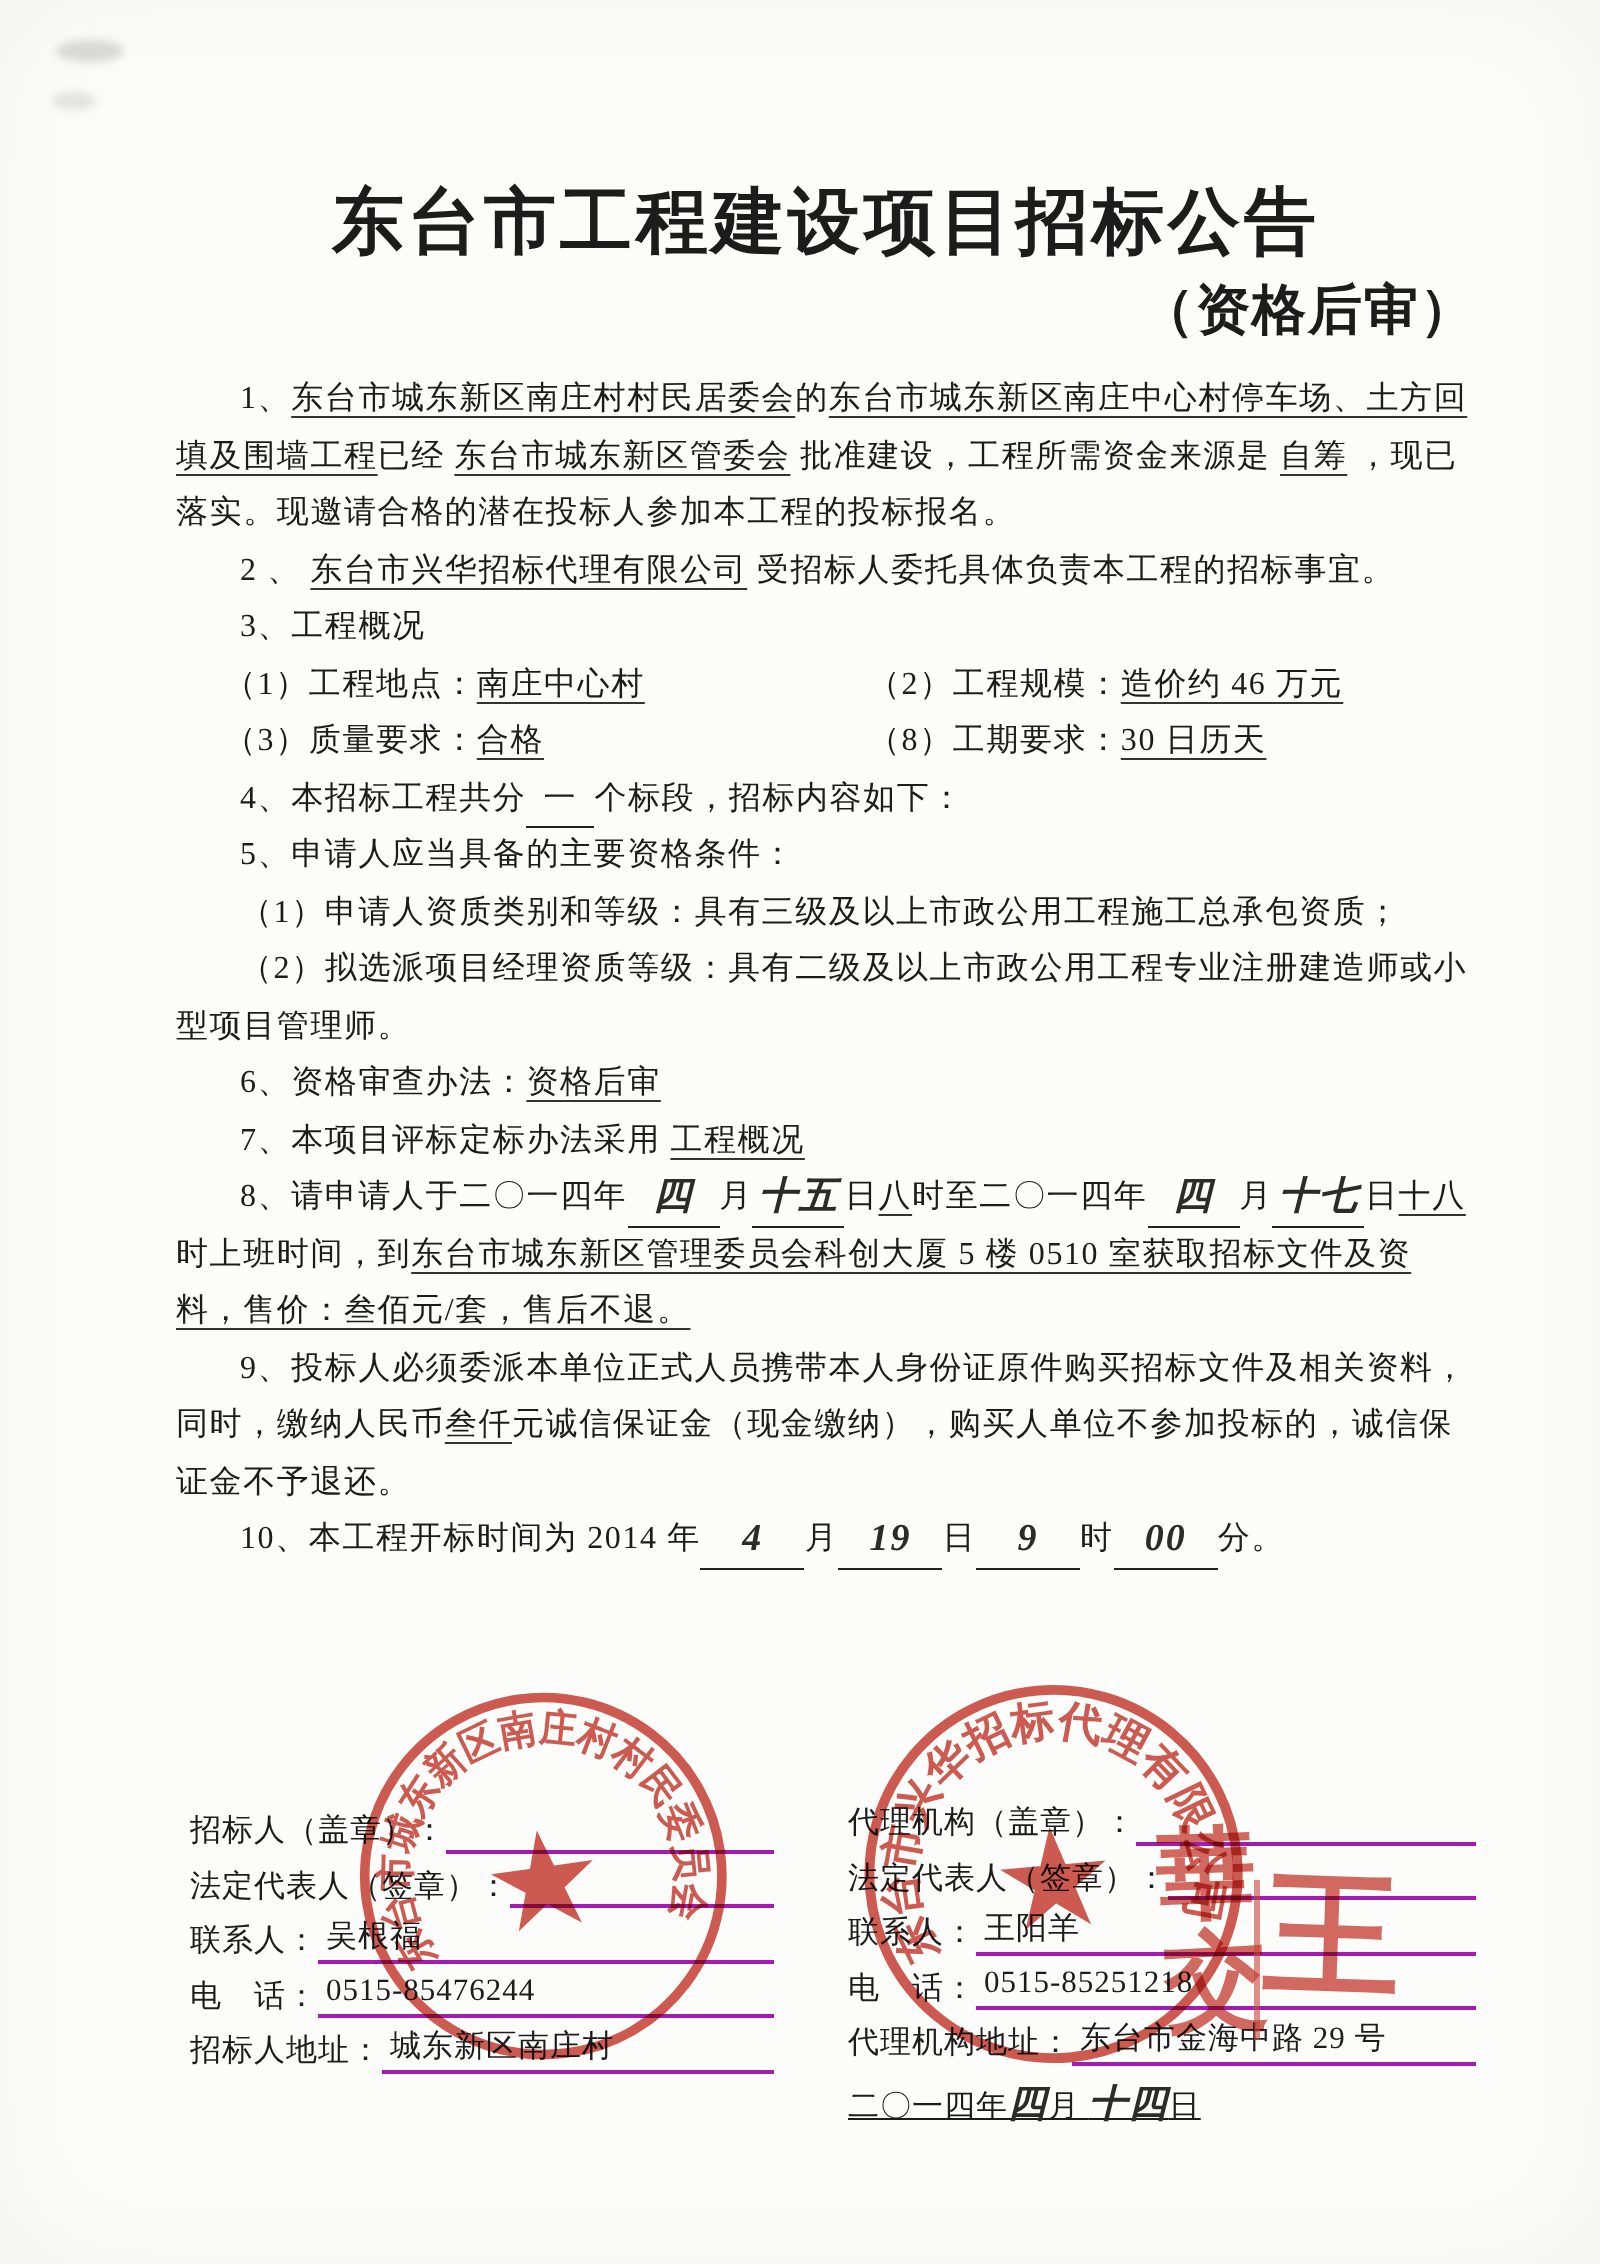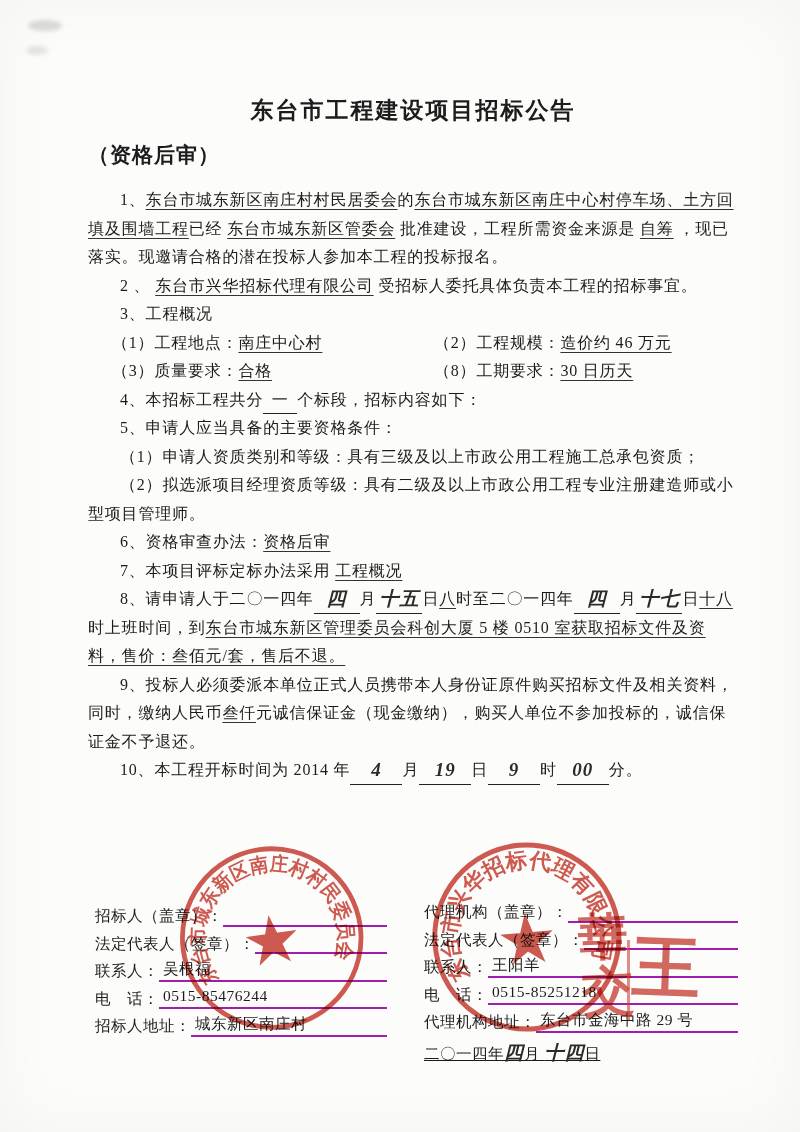--- a/index.html
+++ b/index.html
@@ -1,21 +1,21 @@
 <!DOCTYPE html>
 <html><head>
 <meta charset="utf-8">
 <style>
   html,body{margin:0;padding:0;}
   body{width:800px;height:1132px;background:#e8e8e6;font-family:"Liberation Serif",serif;}
   .page{position:relative;width:800px;height:1132px;background:#fcfcfa;overflow:hidden;
         box-shadow:inset 0 0 70px rgba(0,0,0,0.035);color:#1c1c1c;}
   .content{position:absolute;left:88px;top:92px;width:650px;font-size:16px;line-height:28.5px;}
-  .title{font-size:23px;line-height:38px;font-weight:bold;text-align:center;margin:0;letter-spacing:2px;}
-  .subtitle{font-size:21px;line-height:30px;text-align:left;margin:10px 0 16px;font-weight:bold;letter-spacing:1px;}
+  .title{font-size:36px;line-height:38px;font-weight:bold;text-align:center;margin:0;letter-spacing:2px;}
+  .subtitle{font-size:27px;line-height:30px;text-align:right;margin:10px 0 16px;font-weight:bold;letter-spacing:1px;}
   .para{margin:0;text-indent:2em;letter-spacing:0.8px;}
   .u{text-decoration:underline;text-underline-offset:4px;text-decoration-thickness:1px;text-decoration-color:#333;}
   .fill{display:inline-block;min-width:42px;text-align:center;border-bottom:1px solid #222;
         text-indent:0;vertical-align:bottom;line-height:26px;padding:0 2px;}
   .fill-sm{min-width:30px;}
   .fill-lg{min-width:48px;}
   .hw{font-style:italic;font-weight:bold;font-size:19px;letter-spacing:1px;color:#2b2b2b;}
   .grid-row{display:flex;margin-left:24px;letter-spacing:0.8px;}
   .cell-l{width:322px;}
   .cell-r{flex:1;}

